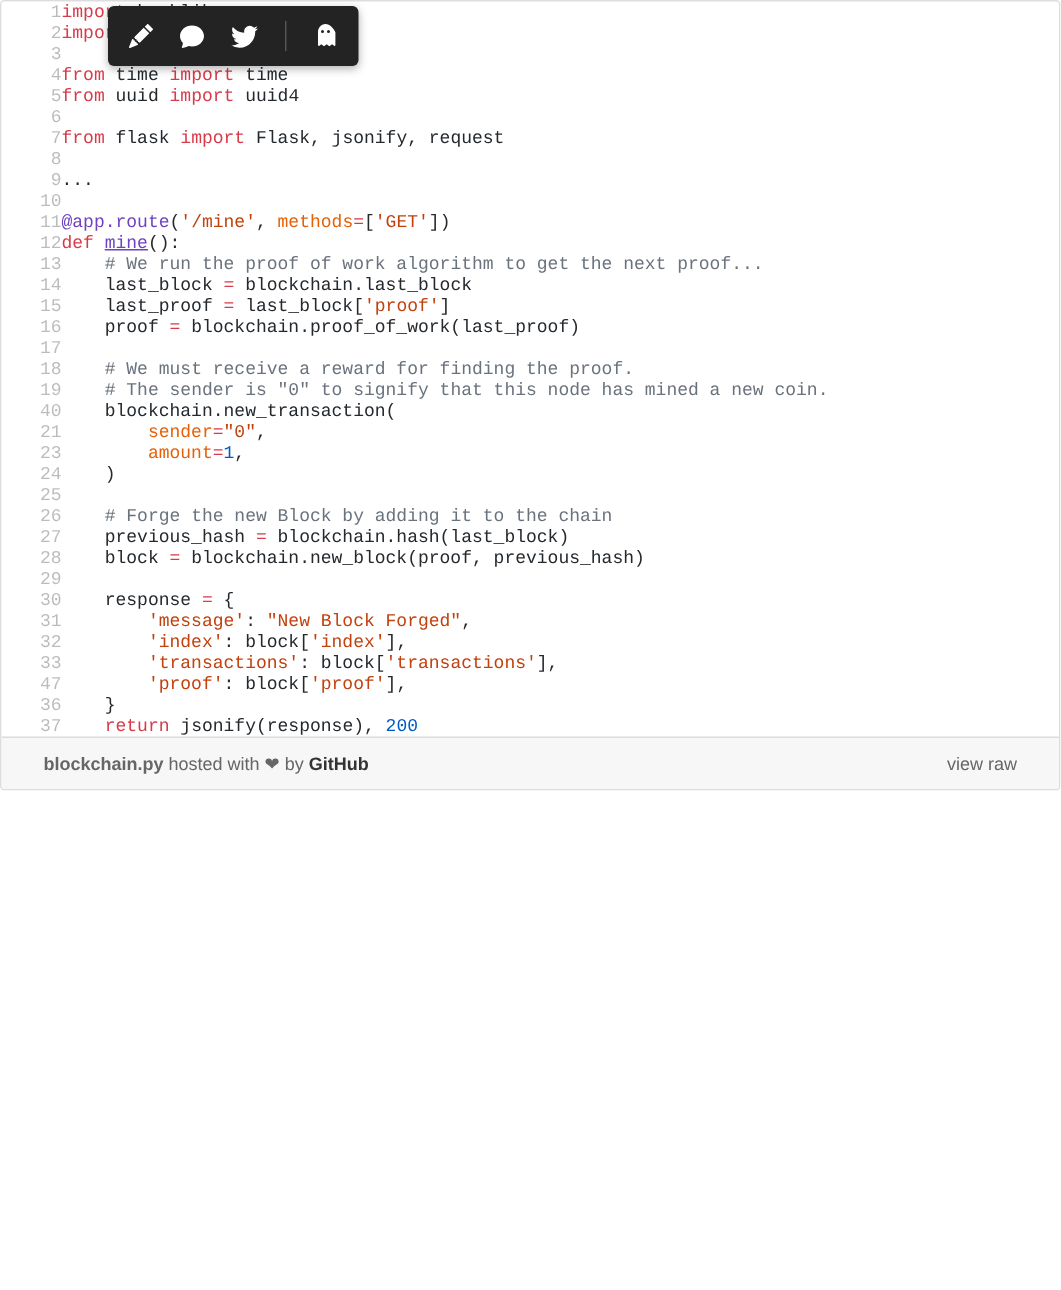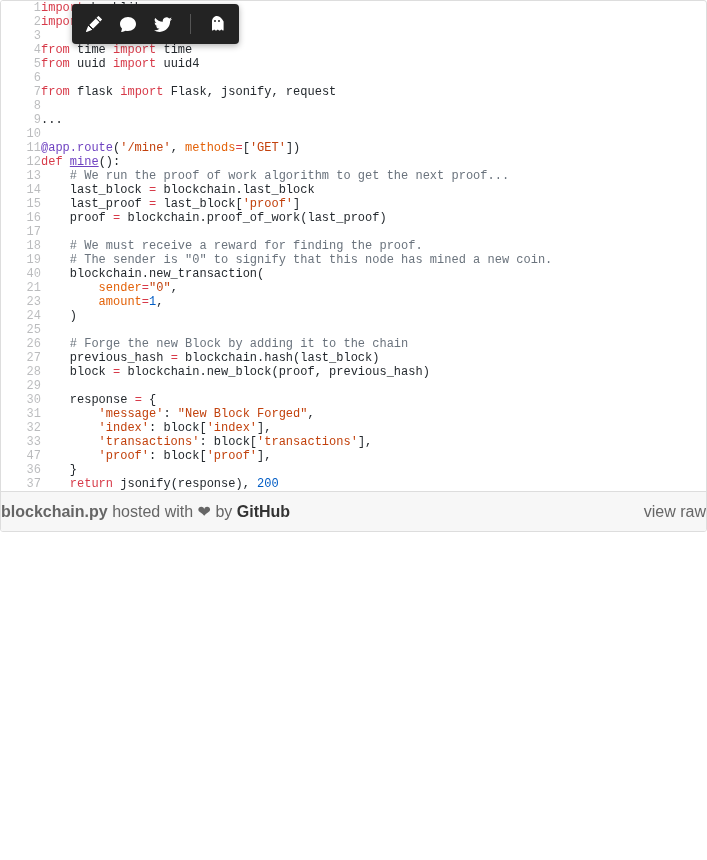--- a/index.html
+++ b/index.html
@@ -66,25 +66,25 @@
     .kw { color: #d73a49; }
     .str { color: #c2410c; }
     .fn { color: #6f42c1; text-decoration: underline; }
     .num { color: #005cc5; }
     .dec { color: #6f42c1; }
     .param { color: #e36209; }
     .comment { color: #6a737d; }
     .footer {
       background: #f7f7f7;
       border-top: 1px solid #ddd;
-      padding: 10px 0;
+      padding: 10px 28px;
       display: flex;
       justify-content: space-between;
       align-items: center;
-      font-size: 16px;
+      font-size: 12px;
       color: #666;
     }
     .footer a { color: #666; text-decoration: none; }
     .footer .filename { font-weight: 600; color: #666; }
     .footer strong { font-weight: 600; color: #333; }
     .heart { color: #666; }
   </style>
 </head>
 <body>
 

